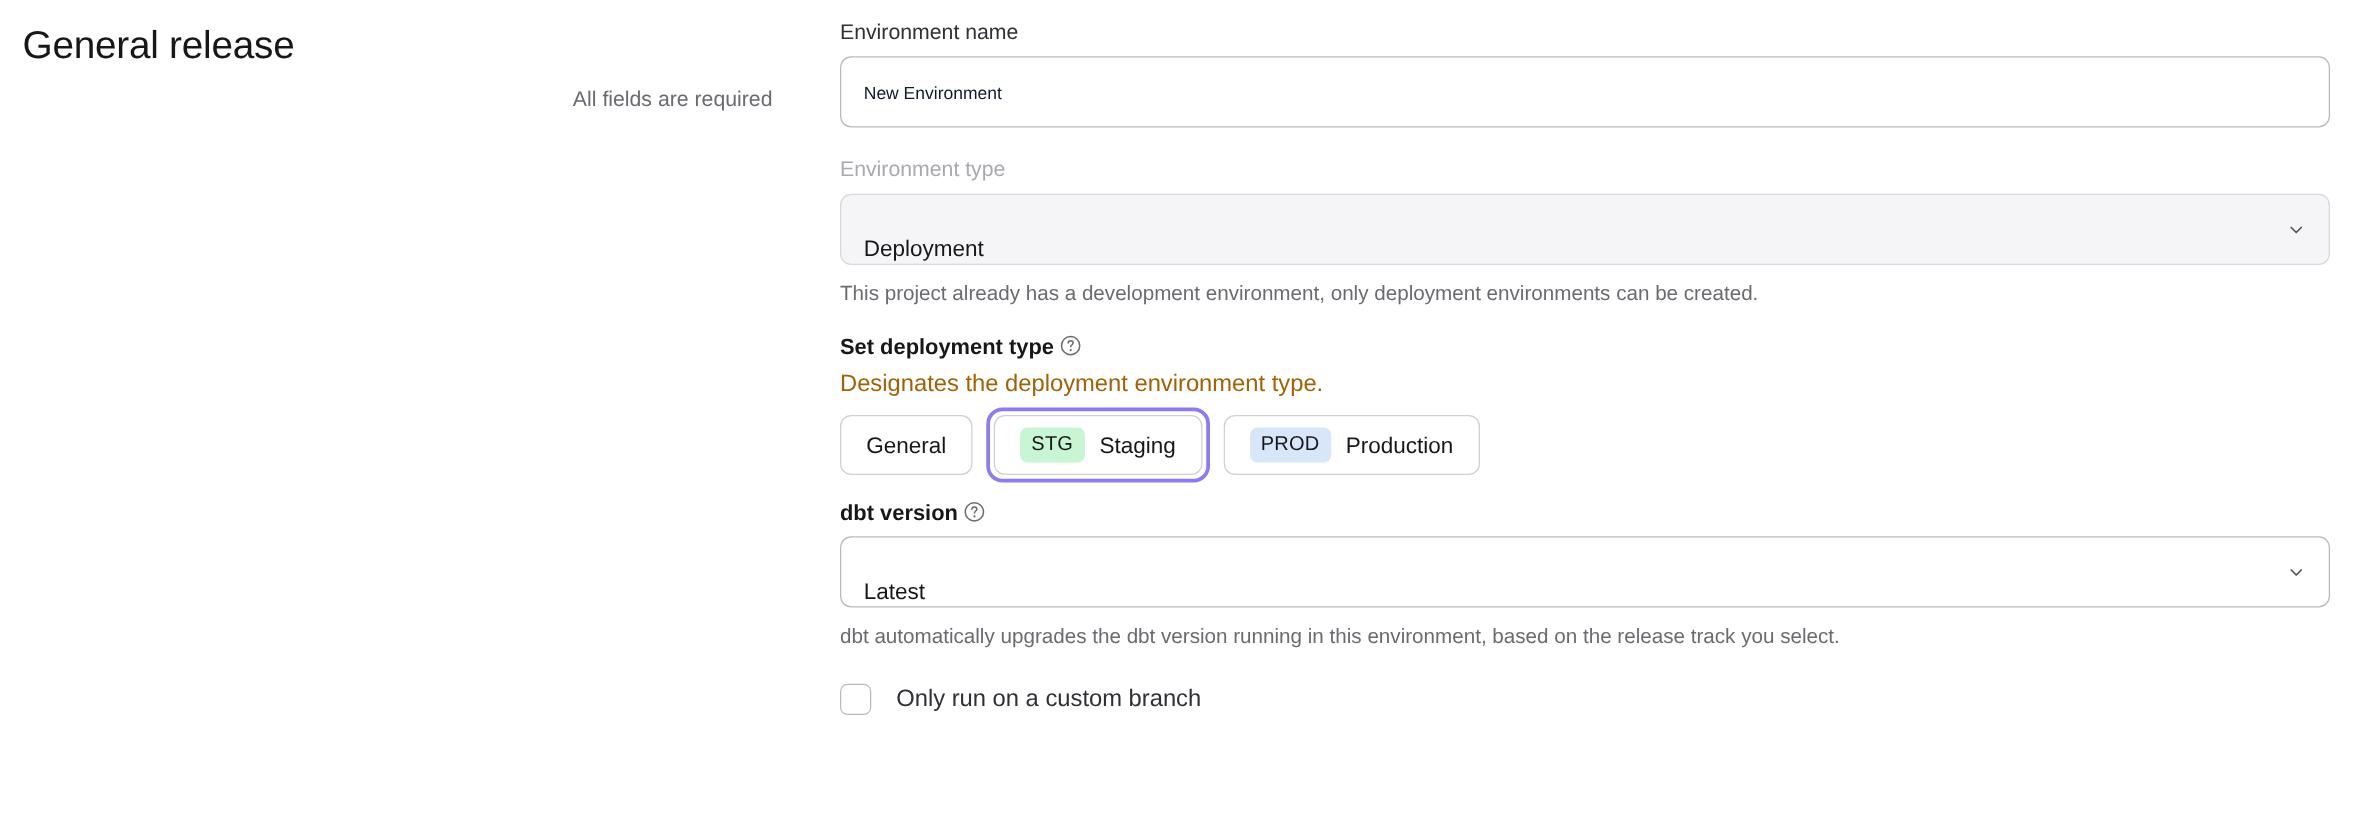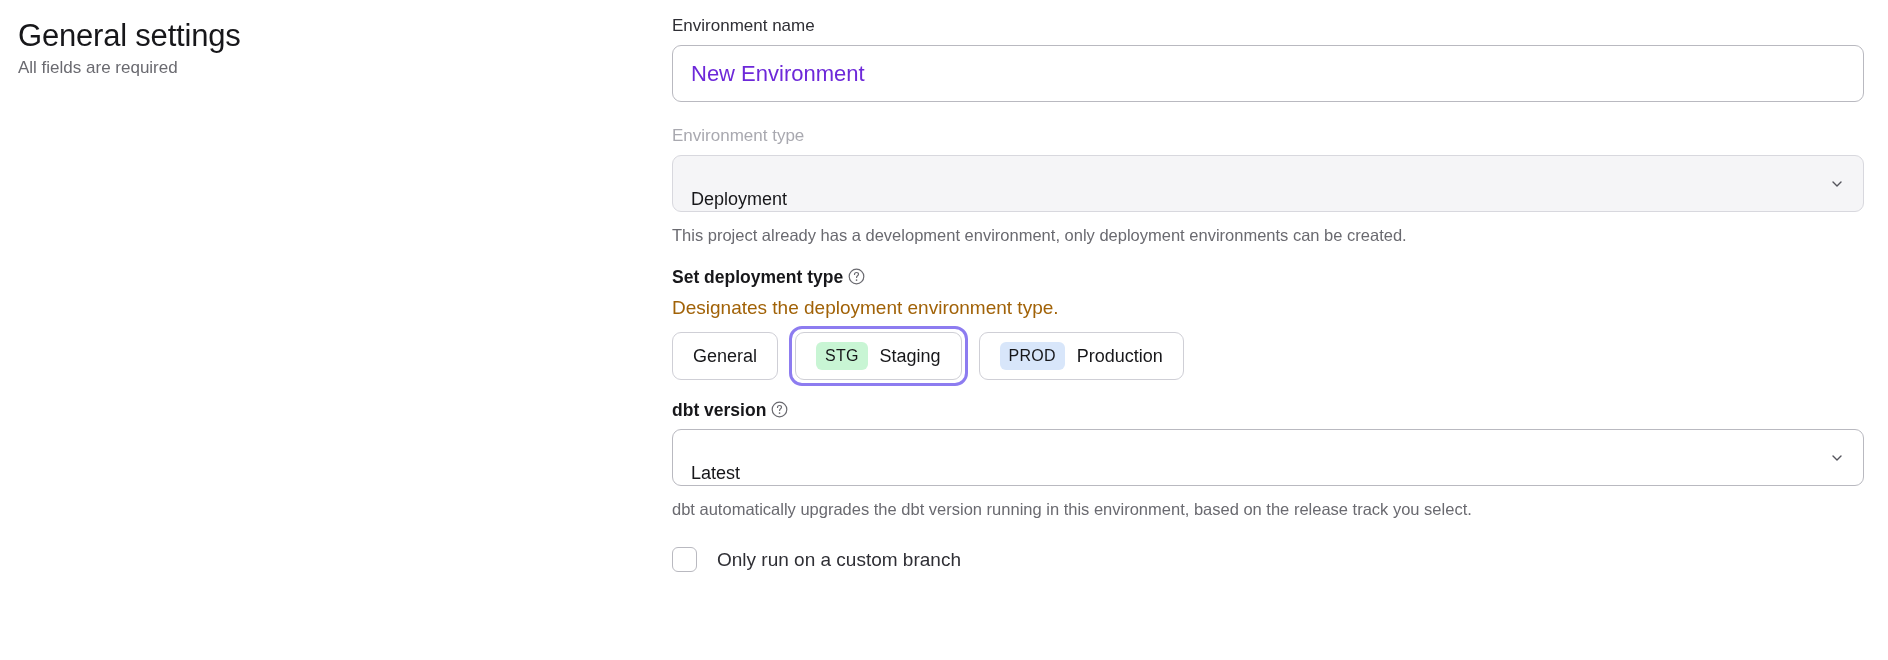--- a/index.html
+++ b/index.html
@@ -31,21 +31,22 @@
     line-height: 40px;
     font-weight: 400;
     color: #17171a;
     letter-spacing: -0.2px;
     margin: 0;
   }
   .page-subtitle {
     font-size: 17px;
     line-height: 24px;
     color: #6a6a70;
-    margin-top: 0;
+    margin-top: 12px;
+    text-align: right;
   }
 
   
   .form-col {
     position: absolute;
     left: 672px;
     top: 14px;
     width: 1192px;
   }
 
@@ -75,22 +76,22 @@
     height: 57px;
     border: 1px solid #b9b9c0;
     border-radius: 9px;
     background: #ffffff;
     display: flex;
     align-items: center;
     padding: 0 18px;
     margin-top: 7px;
   }
   .input-box .value {
-    font-size: 22px;
-    color: #6d28d9;
+    font-size: 14px;
+    color: #0f172a;
     line-height: 24px;
   }
 
   .select-box {
     position: relative;
     width: 1192px;
     height: 57px;
     border: 1px solid #d8d8de;
     border-radius: 9px;
     background: #f5f5f7;
@@ -200,21 +201,21 @@
 
   .block { margin-top: 22px; }
   .block.tight { margin-top: 18px; }
 </style>
 </head>
 <body>
 
 <div class="page">
 
   <div class="left-col">
-    <div class="page-title">General settings</div>
+    <div class="page-title">General release</div>
     <div class="page-subtitle">All fields are required</div>
   </div>
 
   <div class="form-col">
 
     <div>
       <div class="field-label">Environment name</div>
       <div class="input-box">
         <span class="value">New Environment</span>
       </div>

